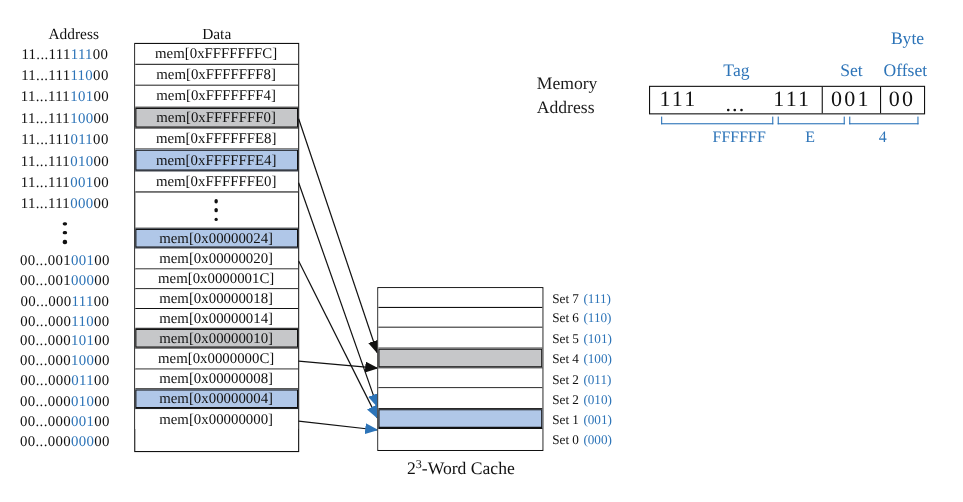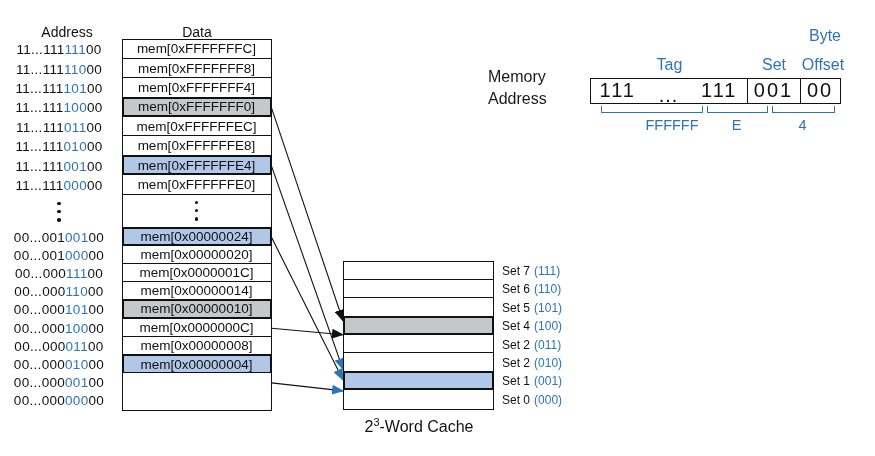--- a/index.html
+++ b/index.html
@@ -1,18 +1,18 @@
 <!DOCTYPE html>
 <html><head>
 <meta charset="utf-8">
 <style>
   :root{ --blue:#2d74b8; --ink:#111; }
   html,body{margin:0;padding:0;background:#fff;}
   #canvas{position:relative;width:875px;height:456px;background:#fff;overflow:hidden;
-          font-family:Liberation Sans, sans-serif;color:var(--ink);}
+          font-family:Liberation Serif, serif;color:var(--ink);}
 
   
   .hdr{position:absolute;top:24px;font-size:14px;text-align:center;}
   #hdr-addr{left:12px;width:110px;}
   #hdr-data{left:123px;width:148px;text-align:center;}
 
   
   #addr-col{position:absolute;left:2px;top:40px;width:114px;}
   .addr{display:flex;align-items:center;justify-content:center;font-size:13.5px;letter-spacing:.3px;}
   .addr .setbits{color:var(--blue);}
@@ -179,39 +179,40 @@
         <span>00...000</span>
         <span class="setbits">000</span>
         <span>00</span>
       </div>
     </div>
   <div id="mem-box">
       <div class="mrow h-t">mem[0xFFFFFFFC]</div>
       <div class="mrow h-t">mem[0xFFFFFFF8]</div>
       <div class="mrow h-t">mem[0xFFFFFFF4]</div>
       <div class="mrow h-t hl-gray">mem[0xFFFFFFF0]</div>
-      <div class="mrow h-t">mem[0xFFFFFFEC]</div>
       <div class="mrow h-t">mem[0xFFFFFFE8]</div>
       <div class="mrow h-t hl-blue">mem[0xFFFFFFE4]</div>
       <div class="mrow h-t">mem[0xFFFFFFE0]</div>
       <div class="mem-ell">
         <span class="vdots">
           <i class="dot"></i>
           <i class="dot"></i>
           <i class="dot"></i>
         </span>
       </div>
       <div class="mrow h-b hl-blue">mem[0x00000024]</div>
       <div class="mrow h-b">mem[0x00000020]</div>
       <div class="mrow h-b">mem[0x0000001C]</div>
+      <div class="mrow h-b">mem[0x00000018]</div>
       <div class="mrow h-b">mem[0x00000014]</div>
       <div class="mrow h-b hl-gray">mem[0x00000010]</div>
       <div class="mrow h-b">mem[0x0000000C]</div>
       <div class="mrow h-b">mem[0x00000008]</div>
       <div class="mrow h-b hl-blue">mem[0x00000004]</div>
+      <div class="mrow h-b">mem[0x00000000]</div>
     </div>
 
   <svg id="arrows" viewBox="0 0 875 456">
       <defs>
         <marker id="ah-black" markerWidth="12" markerHeight="10" refX="11" refY="5" orient="auto" markerUnits="userSpaceOnUse">
           <path d="M0,0 L12,5 L0,10 z" fill="#111"></path>
         </marker>
         <marker id="ah-blue" markerWidth="12" markerHeight="10" refX="11" refY="5" orient="auto" markerUnits="userSpaceOnUse">
           <path d="M0,0 L12,5 L0,10 z" fill="#2d74b8"></path>
         </marker>

